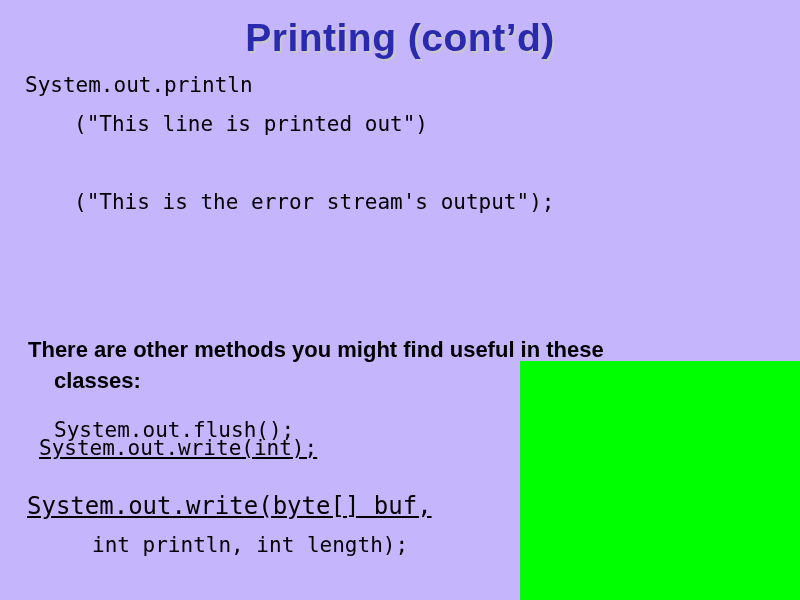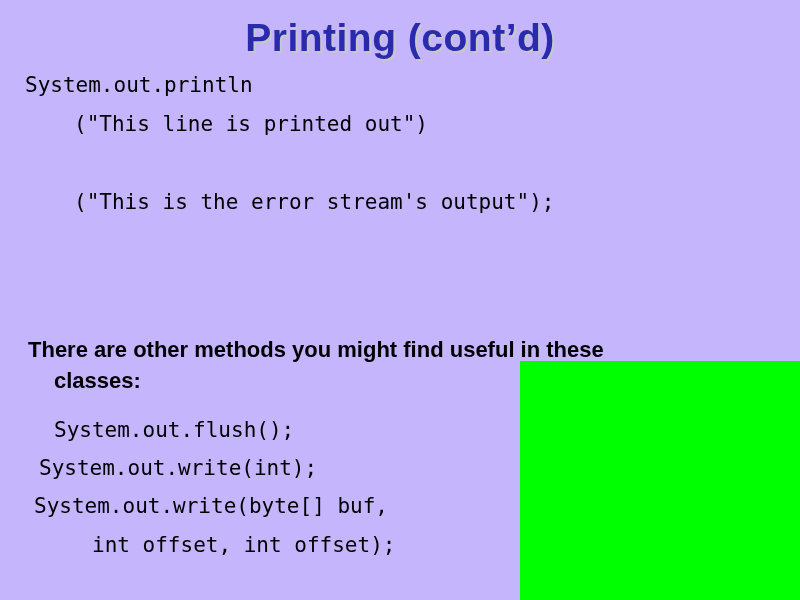--- a/index.html
+++ b/index.html
@@ -62,22 +62,22 @@
     white-space: pre;
     text-align: center;
   }
 
   #code1-l1 { left: 25px;  top: 72px;  font-size: 21px; line-height: 26px; }
   #code1-l2 { left: 74px;  top: 111px; font-size: 21px; line-height: 26px; }
   #code1-l3 { left: 25px;  top: 150px; font-size: 21px; line-height: 26px; }
   #code1-l4 { left: 74px;  top: 189px; font-size: 21px; line-height: 26px; }
 
   #code2-l1 { left: 54px;  top: 417px; font-size: 21px; line-height: 26px; }
-  #code2-l2 { left: 39px;  top: 455px; font-size: 21px; line-height: 26px; }
-  #code2-l3 { left: 34px;  top: 493px; font-size: 21px; line-height: 26px; }
+  #code2-l2 { left: 39px;  top: 435px; font-size: 21px; line-height: 26px; text-decoration: underline; }
+  #code2-l3 { left: 27px;  top: 493px; font-size: 24px; line-height: 26px; text-decoration: underline; }
   #code2-l4 { left: 92px;  top: 532px; font-size: 21px; line-height: 26px; }
 
   
   .body-para {
     position: absolute;
     font-family: "Liberation Sans", sans-serif;
     font-weight: bold;
     font-size: 22px;
     line-height: 31px;
     color: #000000;
@@ -105,15 +105,15 @@
 
 
   <div class="body-para" id="para2">There are other methods you might find useful in these classes:</div>
 
   <div class="code-line" id="code2-l1">System.out.flush();</div>
 
   <div class="code-line" id="code2-l2">System.out.write(int);</div>
 
   <div class="code-line" id="code2-l3">System.out.write(byte[] buf,</div>
 
-  <div class="code-line" id="code2-l4">int offset, int offset);</div>
+  <div class="code-line" id="code2-l4">int println, int length);</div>
 
 </div>
 
 </body></html>

